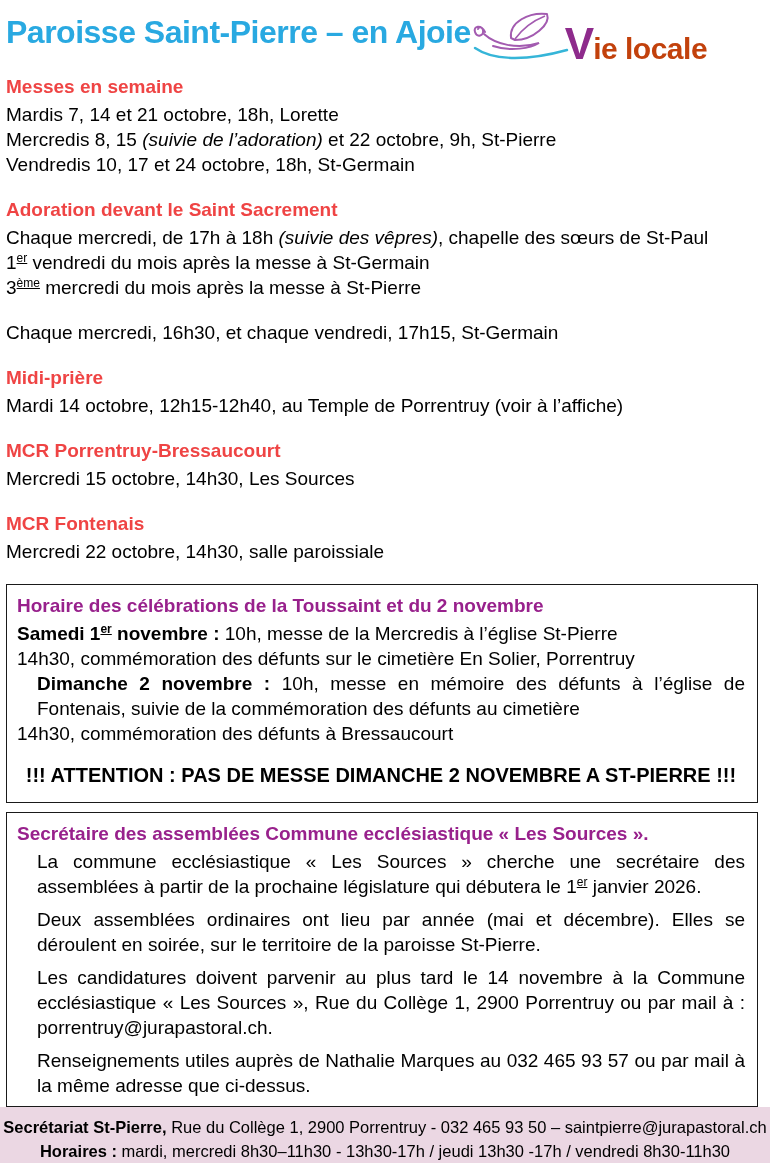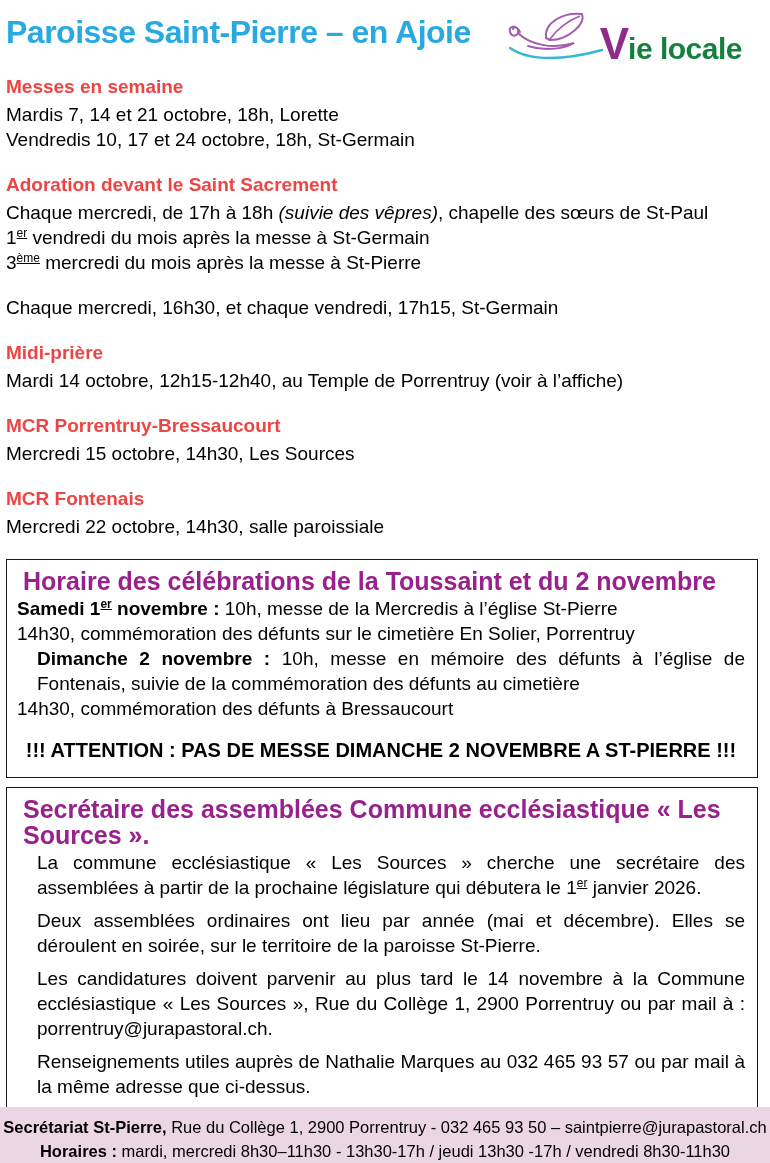--- a/index.html
+++ b/index.html
@@ -7,32 +7,32 @@
     position:relative;
     width:770px;height:1163px;
     background:#fff;
     font-family:"Liberation Sans", sans-serif;
     color:#000;
     box-sizing:border-box;
     padding:10px 10px 0 6px;
     overflow:hidden;
   }
   
-  .masthead{display:flex;justify-content:space-between;align-items:flex-start;margin-bottom:8px;}
+  .masthead{display:flex;align-items:flex-start;margin-bottom:8px;}
   .page-title{
     margin:4px 0 0 0;
     font-size:32px;line-height:36px;font-weight:bold;
     letter-spacing:-0.5px;
     color:#29A9E1;
   }
   .logo{display:flex;align-items:flex-end;margin-right:18px;}
   .logo svg{display:block;}
   .logo-text{white-space:nowrap;line-height:1;margin-left:-6px;}
   .logo-v{font-size:44px;font-weight:bold;color:#8E2B8C;letter-spacing:-1px;}
-  .logo-rest{font-size:30px;font-weight:bold;color:#15803d;letter-spacing:-0.5px;}
+  .logo-rest{font-size:30px;font-weight:bold;color:#c2410c;letter-spacing:-0.5px;}
   
   .sec{margin:0 0 20px 0;}
   .sec h2{
     margin:0 0 3px 0;
     font-size:19px;line-height:25px;font-weight:bold;
     color:#ef4444;
   }
   p.bodyline{margin:0;font-size:19px;line-height:25px;}
   p.para{margin:0 0 8px 0;font-size:19px;line-height:25px;}
   p.just{text-align:justify;margin-left:20px;}
@@ -41,22 +41,22 @@
   b.lbl{font-weight:bold;}
   
   .notice{
     box-sizing:border-box;
     width:752px;
     margin:0 0 9px 0;
     border:1.5px solid #1a1a1a;
     padding:8px 12px 8px 10px;
   }
   .notice h2{
-    margin:0 0 2px 6px;
-    font-size:25px;line-height:26px;font-weight:bold;
+    margin:0 0 2px 0;
+    font-size:19px;line-height:26px;font-weight:bold;
     color:#98218C;
   }
   .attention{
     margin:16px 0 6px 0;
     font-size:20px;line-height:26px;font-weight:bold;
     text-align:center;
     white-space:nowrap;
   }
   
   .footer{
@@ -90,20 +90,21 @@
           <path d="M4,38 C 24,52 60,50 96,40" fill="none" stroke="#35B5D8" stroke-width="2.4" stroke-linecap="round"></path>
         </svg>
       </span>
       <span class="logo-text"><span class="logo-v">V</span><span class="logo-rest">ie locale</span></span>
     </div>
   </div>
 
   <div class="sec">
     <h2>Messes en semaine</h2>
     <p class="bodyline"><span>Mardis 7, 14 et 21 octobre, 18h, Lorette</span></p>
+    <p class="bodyline"><span>Mercredis 8, 15 </span><em>(suivie de l’adoration)</em><span> et 22 octobre, 9h, St-Pierre</span></p>
     <p class="bodyline"><span>Vendredis 10, 17 et 24 octobre, 18h, St-Germain</span></p>
   </div>
 
   <div class="sec">
     <h2>Adoration devant le Saint Sacrement</h2>
     <p class="bodyline"><span>Chaque mercredi, de 17h à 18h </span><em>(suivie des vêpres)</em><span>, chapelle des sœurs de St-Paul</span></p>
     <p class="bodyline"><span>1</span><sup>er</sup><span> vendredi du mois après la messe à St-Germain</span></p>
     <p class="bodyline"><span>3</span><sup>ème</sup><span> mercredi du mois après la messe à St-Pierre</span></p>
   </div>
 

